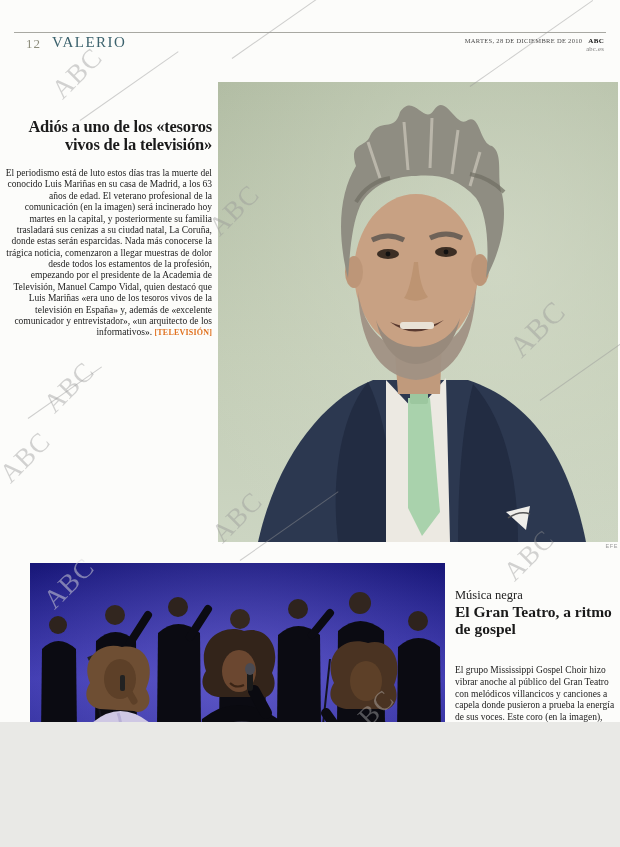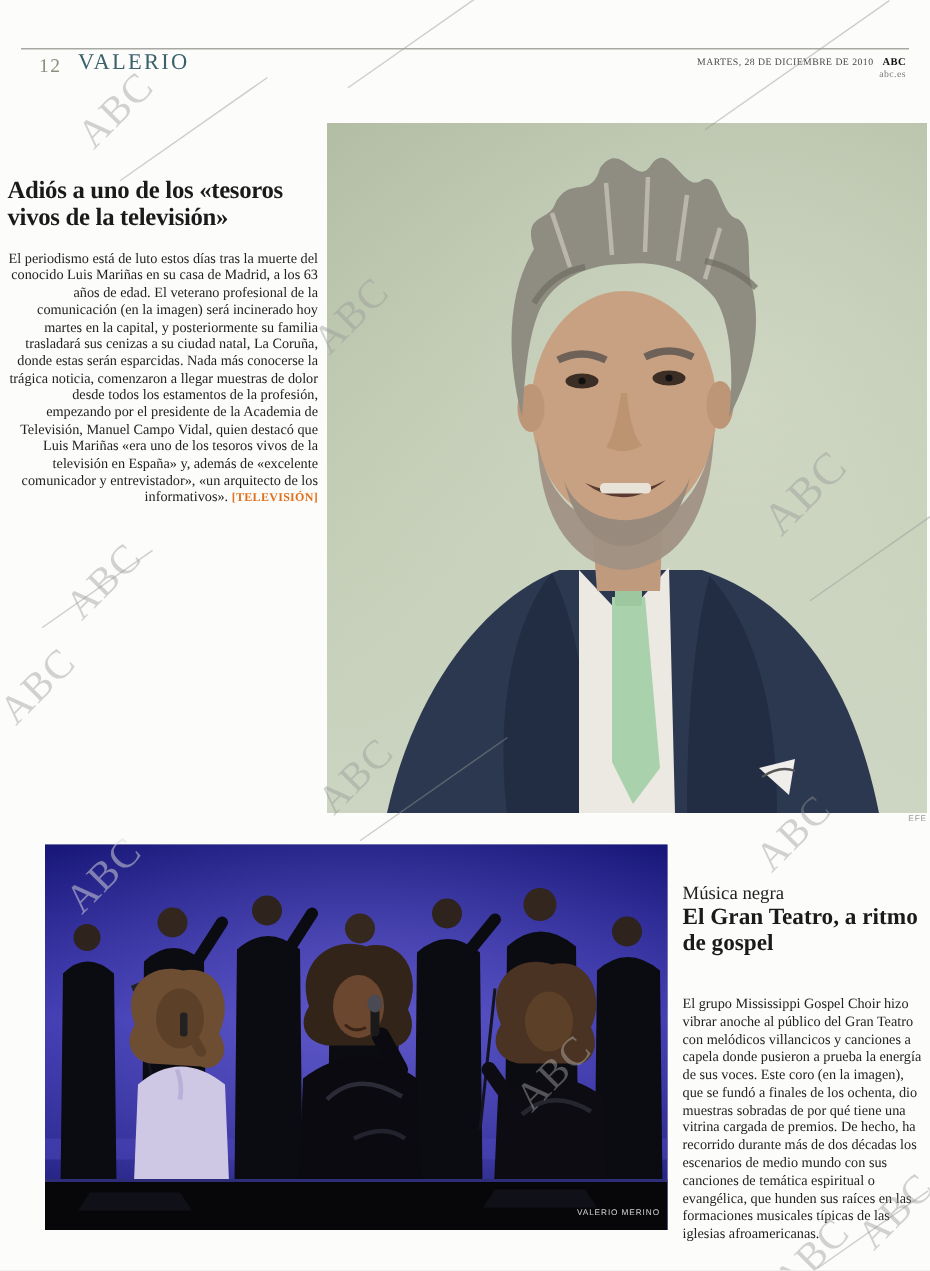--- a/index.html
+++ b/index.html
@@ -1,36 +1,36 @@
 <!DOCTYPE html>
 <html><head>
 <meta charset="utf-8">
 <style>
   html,body{margin:0;padding:0;background:#e9e9e6;}
-  #page{position:relative;width:620px;height:847px;background:#fcfcfa;overflow:hidden;
+  #page{position:relative;width:620px;height:722px;background:#fcfcfa;overflow:hidden;
         font-family:"Liberation Serif", serif;color:#1a1a1a;}
   
   #toprule{position:absolute;left:14px;right:14px;top:32px;height:1px;background:#a8a8a2;}
   #pagenum{position:absolute;left:26px;top:36px;font-size:13px;color:#8d8d7c;letter-spacing:1px;}
   #section{position:absolute;left:52px;top:34px;font-size:15px;color:#3a616c;letter-spacing:1.5px;}
   #dateline{position:absolute;right:16px;top:37px;text-align:right;font-size:6.5px;color:#4a4a4a;
             letter-spacing:.3px;line-height:8px;}
   #dateline b{color:#111;font-size:7px;margin-left:6px;}
   #siteline{display:block;color:#777;}
   
   .wm{position:absolute;z-index:6;color:rgba(150,150,150,.42);font-size:27px;
       font-family:"Liberation Serif",serif;transform:rotate(-45deg);pointer-events:none;
       letter-spacing:1px;}
   .wline{position:absolute;z-index:6;height:1px;background:rgba(150,150,150,.45);
          transform:rotate(-35deg);transform-origin:left center;pointer-events:none;}
   
   #a1{position:absolute;left:5px;top:116px;width:207px;}
   .kicker{font-size:12.5px;color:#222;}
   #a1 .kicker{text-align:center;}
-  #a1 .headline{font-size:16.5px;font-weight:bold;line-height:1.12;text-align:left;
+  #a1 .headline{font-size:16.5px;font-weight:bold;line-height:1.12;text-align:right;
                 margin-top:2px;letter-spacing:-.2px;}
   #a1 .body{margin-top:13px;font-size:9.5px;line-height:1.2;text-align:right;color:#222;}
   .tag{color:#e0711f;font-weight:bold;font-size:8px;letter-spacing:.2px;}
   
   #photo1{position:absolute;left:218px;top:82px;width:400px;height:460px;z-index:2;
           background:#bcc6b0;}
   #photo1 svg{display:block;}
   #credit1{position:absolute;left:418px;top:543px;width:200px;text-align:right;
            font-family:"Liberation Sans",sans-serif;font-size:5.5px;color:#9a9a9a;
            letter-spacing:.6px;z-index:3;}

